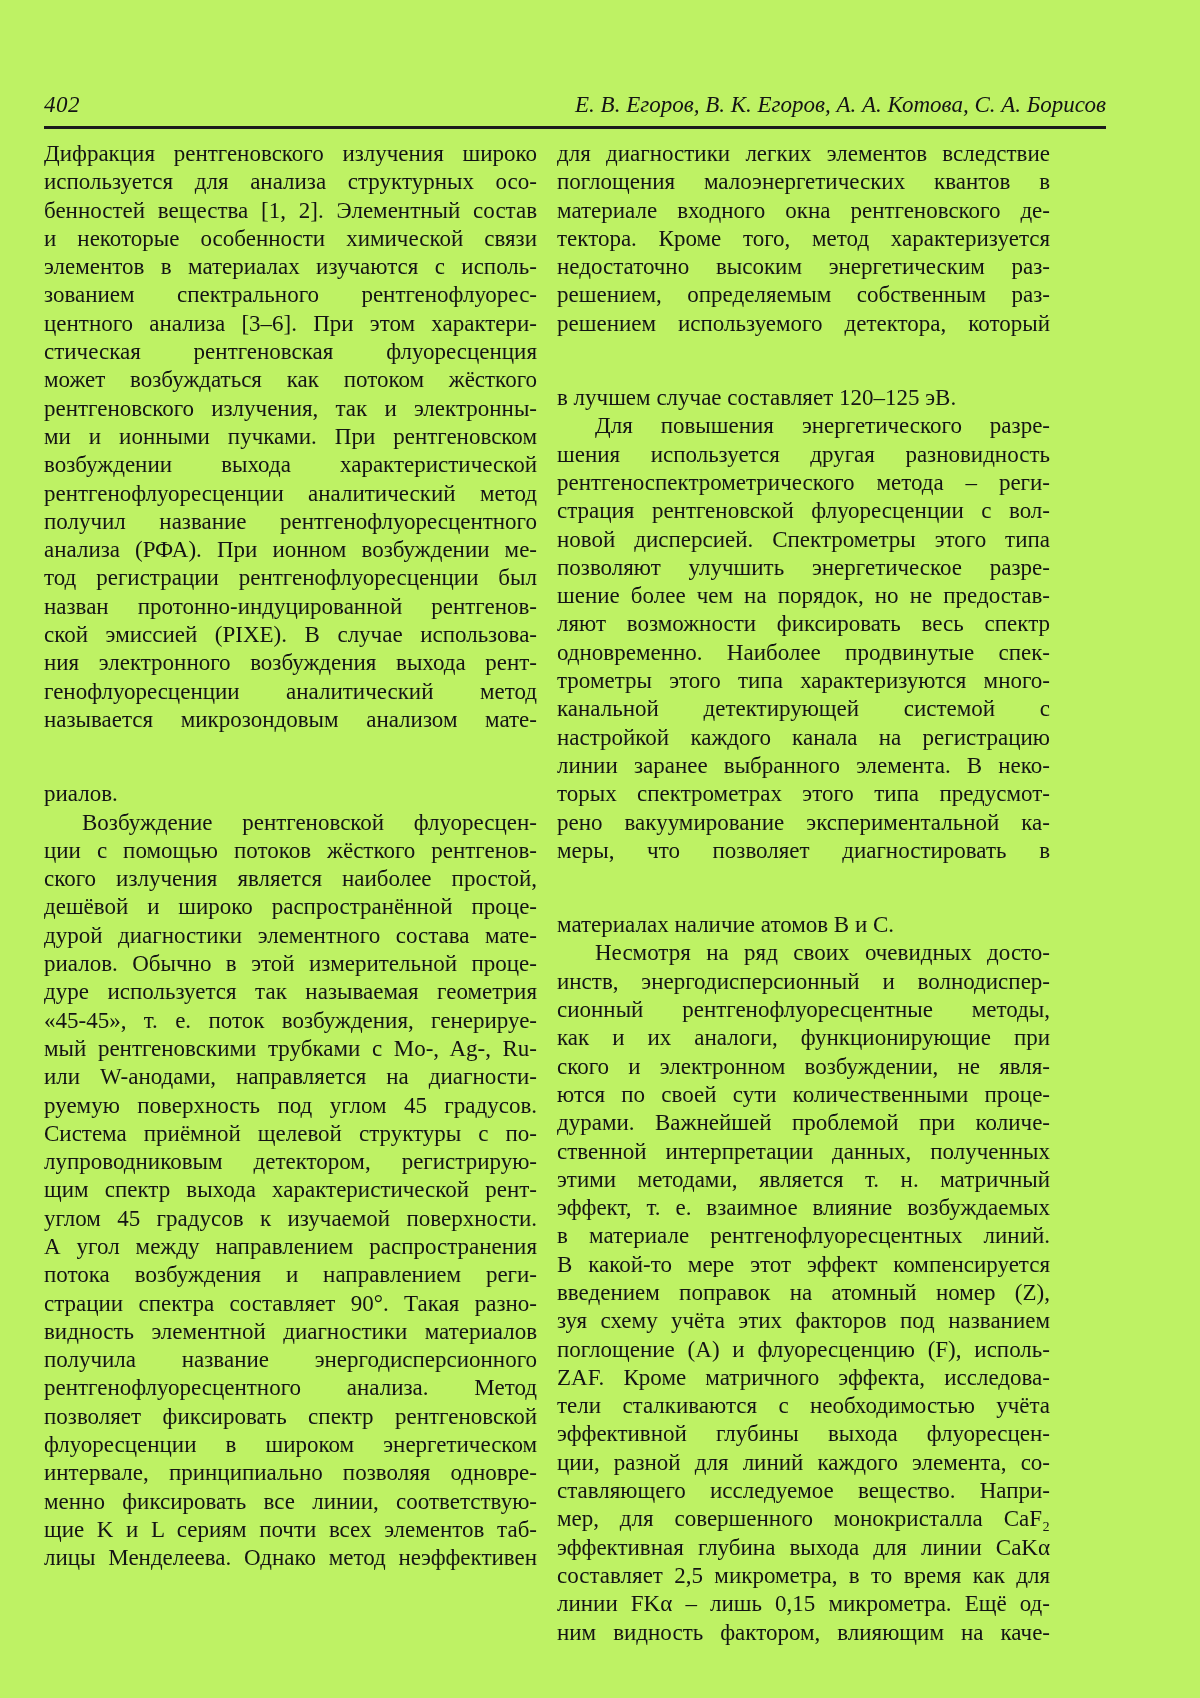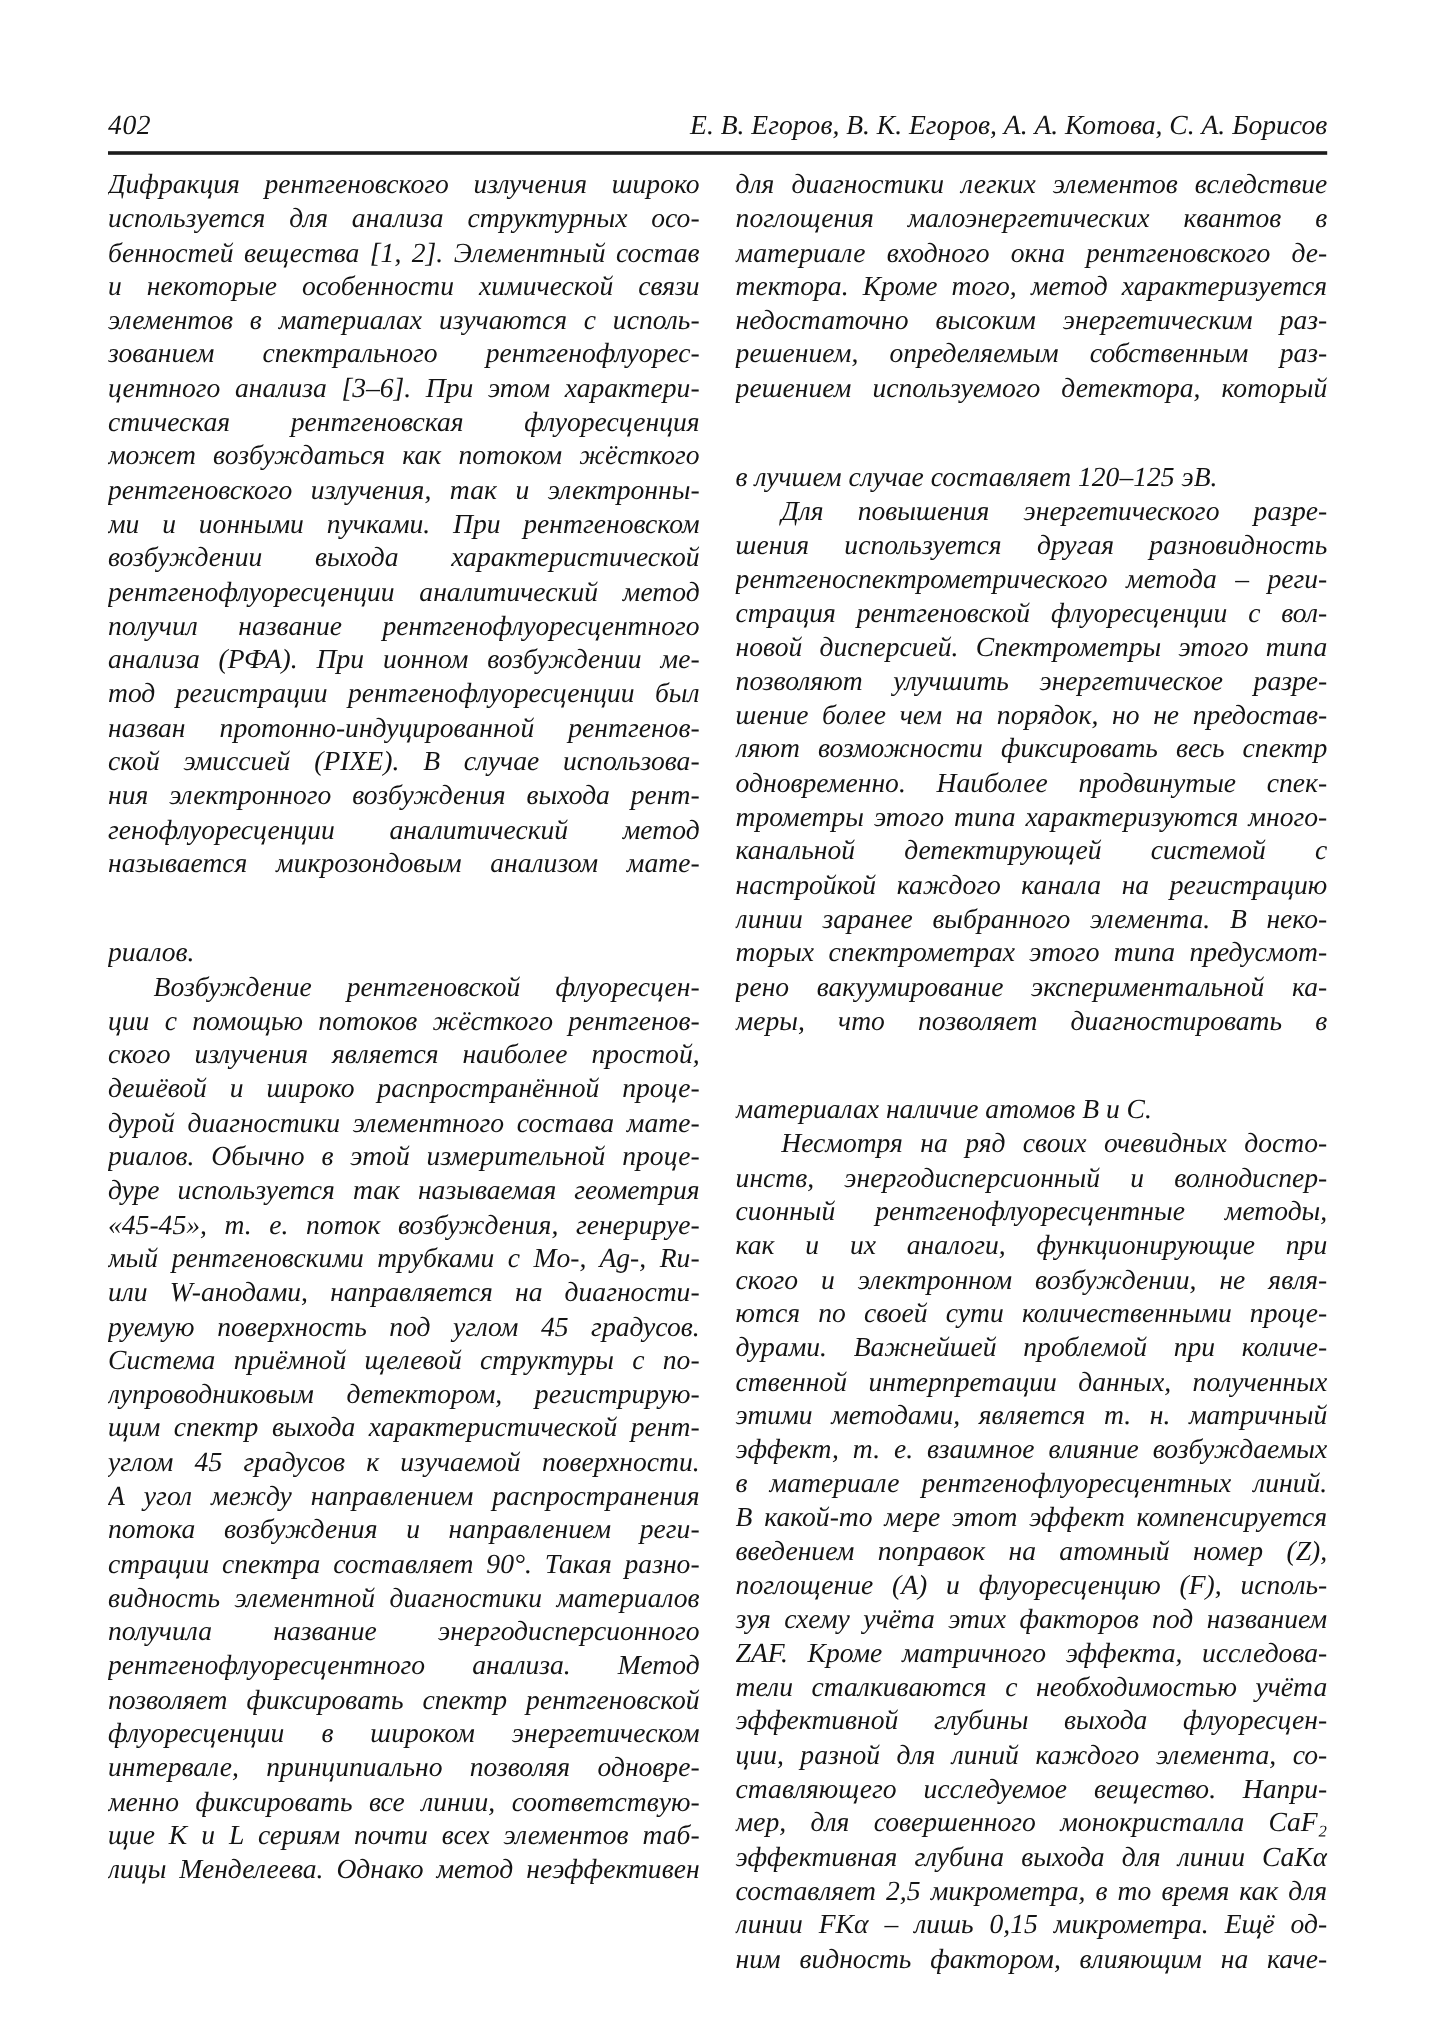--- a/index.html
+++ b/index.html
@@ -1,44 +1,43 @@
 <!DOCTYPE html>
 <html lang="ru"><head>
 <meta charset="utf-8">
 <style>
   html, body { margin: 0; padding: 0; background: #e8e8e8; }
   .page {
     position: relative;
     width: 1200px;
     height: 1698px;
     margin: 0 auto;
-    background: #ffffff;
+    background: #bef264;
     color: #141414;
     font-family: "Liberation Serif", "DejaVu Serif", serif;
     box-sizing: border-box;
-    padding: 84px 94px 0 90px;
+    padding: 84px 94px 0 44px;
   }
   .header {
     display: flex;
     justify-content: space-between;
     align-items: flex-end;
     font-style: italic;
     font-size: 23px;
     line-height: 26px;
     height: 34px;
     border-bottom: 3px solid #1c1c1c;
     padding-bottom: 8px;
     box-sizing: content-box;
   }
   .header .pagenum { letter-spacing: 0.5px; }
   .columns {
     margin-top: 11px;
     display: flex;
-    gap: 30px;
-    font-style: italic;
+    gap: 20px;
   }
   .column {
     width: 493px;
     font-size: 23px;
     line-height: 28.3px;
   }
   .para { margin: 0; }
   .line {
     text-align: justify;
     text-align-last: justify;
@@ -149,22 +148,22 @@
           <div class="line">как и их аналоги, функционирующие при</div>
           <div class="line">ского и электронном возбуждении, не явля-</div>
           <div class="line">ются по своей сути количественными проце-</div>
           <div class="line">дурами. Важнейшей проблемой при количе-</div>
           <div class="line">ственной интерпретации данных, полученных</div>
           <div class="line">этими методами, является т. н. матричный</div>
           <div class="line">эффект, т. е. взаимное влияние возбуждаемых</div>
           <div class="line">в материале рентгенофлуоресцентных линий.</div>
           <div class="line">В какой-то мере этот эффект компенсируется</div>
           <div class="line">введением поправок на атомный номер (Z),</div>
+          <div class="line">зуя схему учёта этих факторов под названием</div>
           <div class="line">поглощение (A) и флуоресценцию (F), исполь-</div>
-          <div class="line">зуя схему учёта этих факторов под названием</div>
           <div class="line">ZAF. Кроме матричного эффекта, исследова-</div>
           <div class="line">тели сталкиваются с необходимостью учёта</div>
           <div class="line">эффективной глубины выхода флуоресцен-</div>
           <div class="line">ции, разной для линий каждого элемента, со-</div>
           <div class="line">ставляющего исследуемое вещество. Напри-</div>
           <div class="line">мер, для совершенного монокристалла CaF₂</div>
           <div class="line">эффективная глубина выхода для линии CaKα</div>
           <div class="line">составляет 2,5 микрометра, в то время как для</div>
           <div class="line">линии FKα – лишь 0,15 микрометра. Ещё од-</div>
           <div class="line">ним видность фактором, влияющим на каче-</div>

